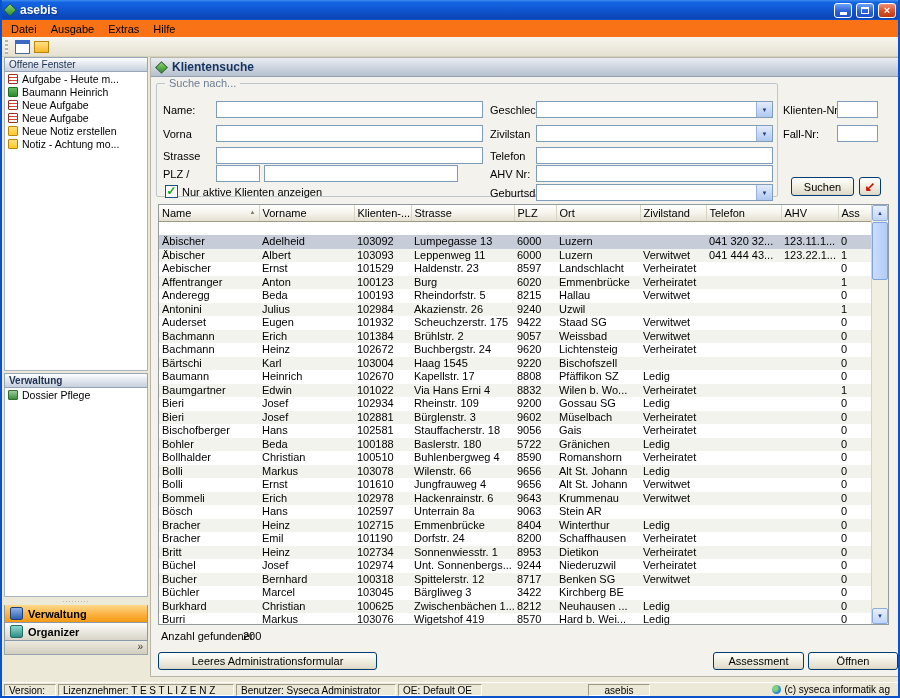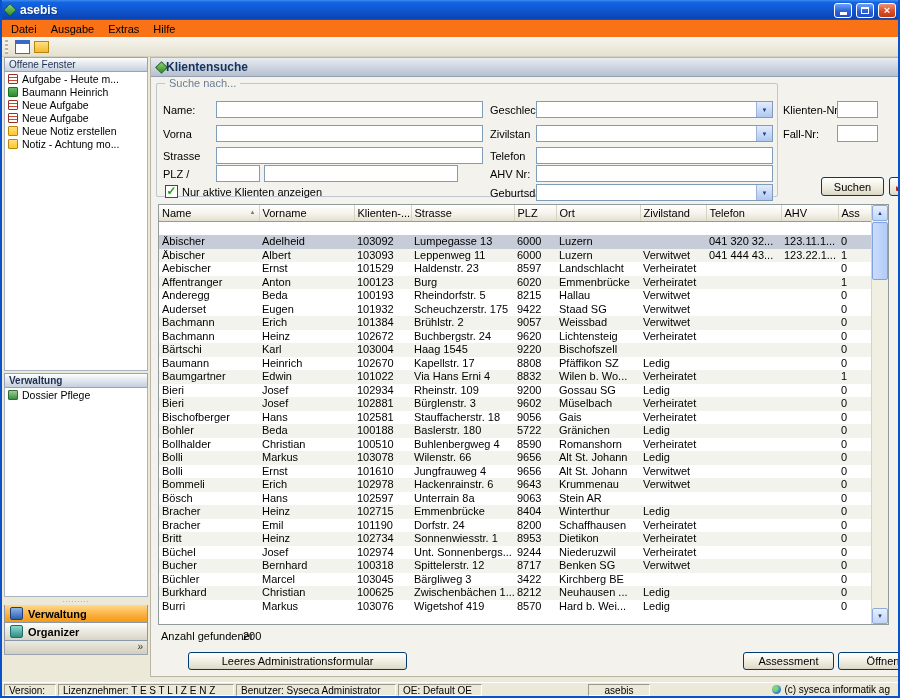--- a/index.html
+++ b/index.html
@@ -52,39 +52,39 @@
   .nav-icon { width:13px; height:13px; border-radius:2px; }
   .ni-verwaltung { background:linear-gradient(#8FB3E8,#2E5FAE); border:1px solid #1E3F7E; }
   .ni-organizer { background:linear-gradient(#8FD8D0,#2E8E86); border:1px solid #1E6E66; }
   .chevron-bar { height:14px; background:linear-gradient(#EDEAE0,#D2CEBE); border:1px solid #9AA4B0; border-top:none;
     text-align:right; padding-right:4px; font-size:10px; color:#333; line-height:12px; }
 
   
   .main { position:absolute; left:148px; top:57px; width:750px; height:620px; background:#F3F2EC; border:1px solid #B9B5A6; }
   .main-header { position:absolute; left:0; top:0; width:100%; height:19px;
     background:linear-gradient(180deg,#E9EDF2,#B6C0CF); border-bottom:1px solid #94A0B2;
-    display:flex; align-items:center; gap:0; padding-left:6px; }
+    display:flex; align-items:center; gap:6px; padding-left:6px; }
   .mh-icon { width:9px; height:9px; background:linear-gradient(135deg,#8ED46A,#2E8B2E); border:1px solid #1E5E1E; transform:rotate(45deg); }
   .main-title { font-weight:bold; font-size:12px; color:#14325E; }
   .search-frame { position:absolute; left:5px; top:25px; width:622px; height:114px;
     border:1px solid #C0C6CE; border-radius:2px; }
   .search-legend { position:absolute; left:8px; top:-7px; background:#F3F2EC; padding:0 4px; color:#6B7C93; }
   .flabel { position:absolute; font-size:11px; }
   .fld { position:absolute; height:17px; border:1px solid #7F9DB9; background:#fff; font-family:"Liberation Sans",sans-serif;
     font-size:11px; padding:1px 3px; }
   .combo { position:absolute; height:17px; border:1px solid #7F9DB9; background:#fff; }
   .combo-btn { position:absolute; right:0; top:0; width:16px; height:15px;
     background:linear-gradient(180deg,#E3EBFC,#AFC8F0); border-left:1px solid #9AB2DC;
     color:#1F3E7C; font-size:6px; display:flex; align-items:center; justify-content:center; }
   .checkbox { position:absolute; width:13px; height:13px; border:1px solid #1C5180; background:#fff;
     color:#1BA11B; font-size:12px; line-height:11px; text-align:center; font-weight:bold; }
   .xp-btn { position:absolute; border:1px solid #003C74; border-radius:3px;
     background:linear-gradient(180deg,#FFFFFF,#F2F0E4 45%,#E2DECE 90%,#D8D2C0);
     font-size:11px; text-align:center; display:flex; align-items:center; justify-content:center;
-    font-family:"Liberation Sans",sans-serif;margin-left:30px; }
+    font-family:"Liberation Sans",sans-serif; }
   .clear-glyph { color:#CC1100; font-weight:bold; font-size:13px; line-height:10px; }
 
   
   .table-wrap { position:absolute; left:7px; top:146px; width:731px; height:421px; background:#fff; border:1px solid #919B9C; }
   .grid { border-collapse:collapse; table-layout:fixed; width:713px; font-size:11px; }
   .grid th { height:16px; font-weight:normal; text-align:left; padding:0 3px; position:relative;
     background:linear-gradient(180deg,#FFFFFF 0%,#F4F2EA 55%,#E3DFD0 100%);
     border-right:1px solid #D8D4C4; border-bottom:1px solid #9E9A88; white-space:nowrap; overflow:hidden; }
   .sort-arrow { position:absolute; right:3px; top:4px; font-size:6px; color:#7A7A66; }
   .grid td { height:13.5px; line-height:13px; padding:0 3px; white-space:nowrap; overflow:hidden; }
@@ -321,20 +321,32 @@
               <td>Beda</td>
               <td>100193</td>
               <td>Rheindorfstr. 5</td>
               <td>8215</td>
               <td>Hallau</td>
               <td>Verwitwet</td>
               <td></td>
               <td></td>
               <td>0</td>
             </tr>
+            <tr class="alt">
+              <td>Antonini</td>
+              <td>Julius</td>
+              <td>102984</td>
+              <td>Akazienstr. 26</td>
+              <td>9240</td>
+              <td>Uzwil</td>
+              <td></td>
+              <td></td>
+              <td></td>
+              <td>1</td>
+            </tr>
             <tr>
               <td>Auderset</td>
               <td>Eugen</td>
               <td>101932</td>
               <td>Scheuchzerstr. 175</td>
               <td>9422</td>
               <td>Staad SG</td>
               <td>Verwitwet</td>
               <td></td>
               <td></td>

